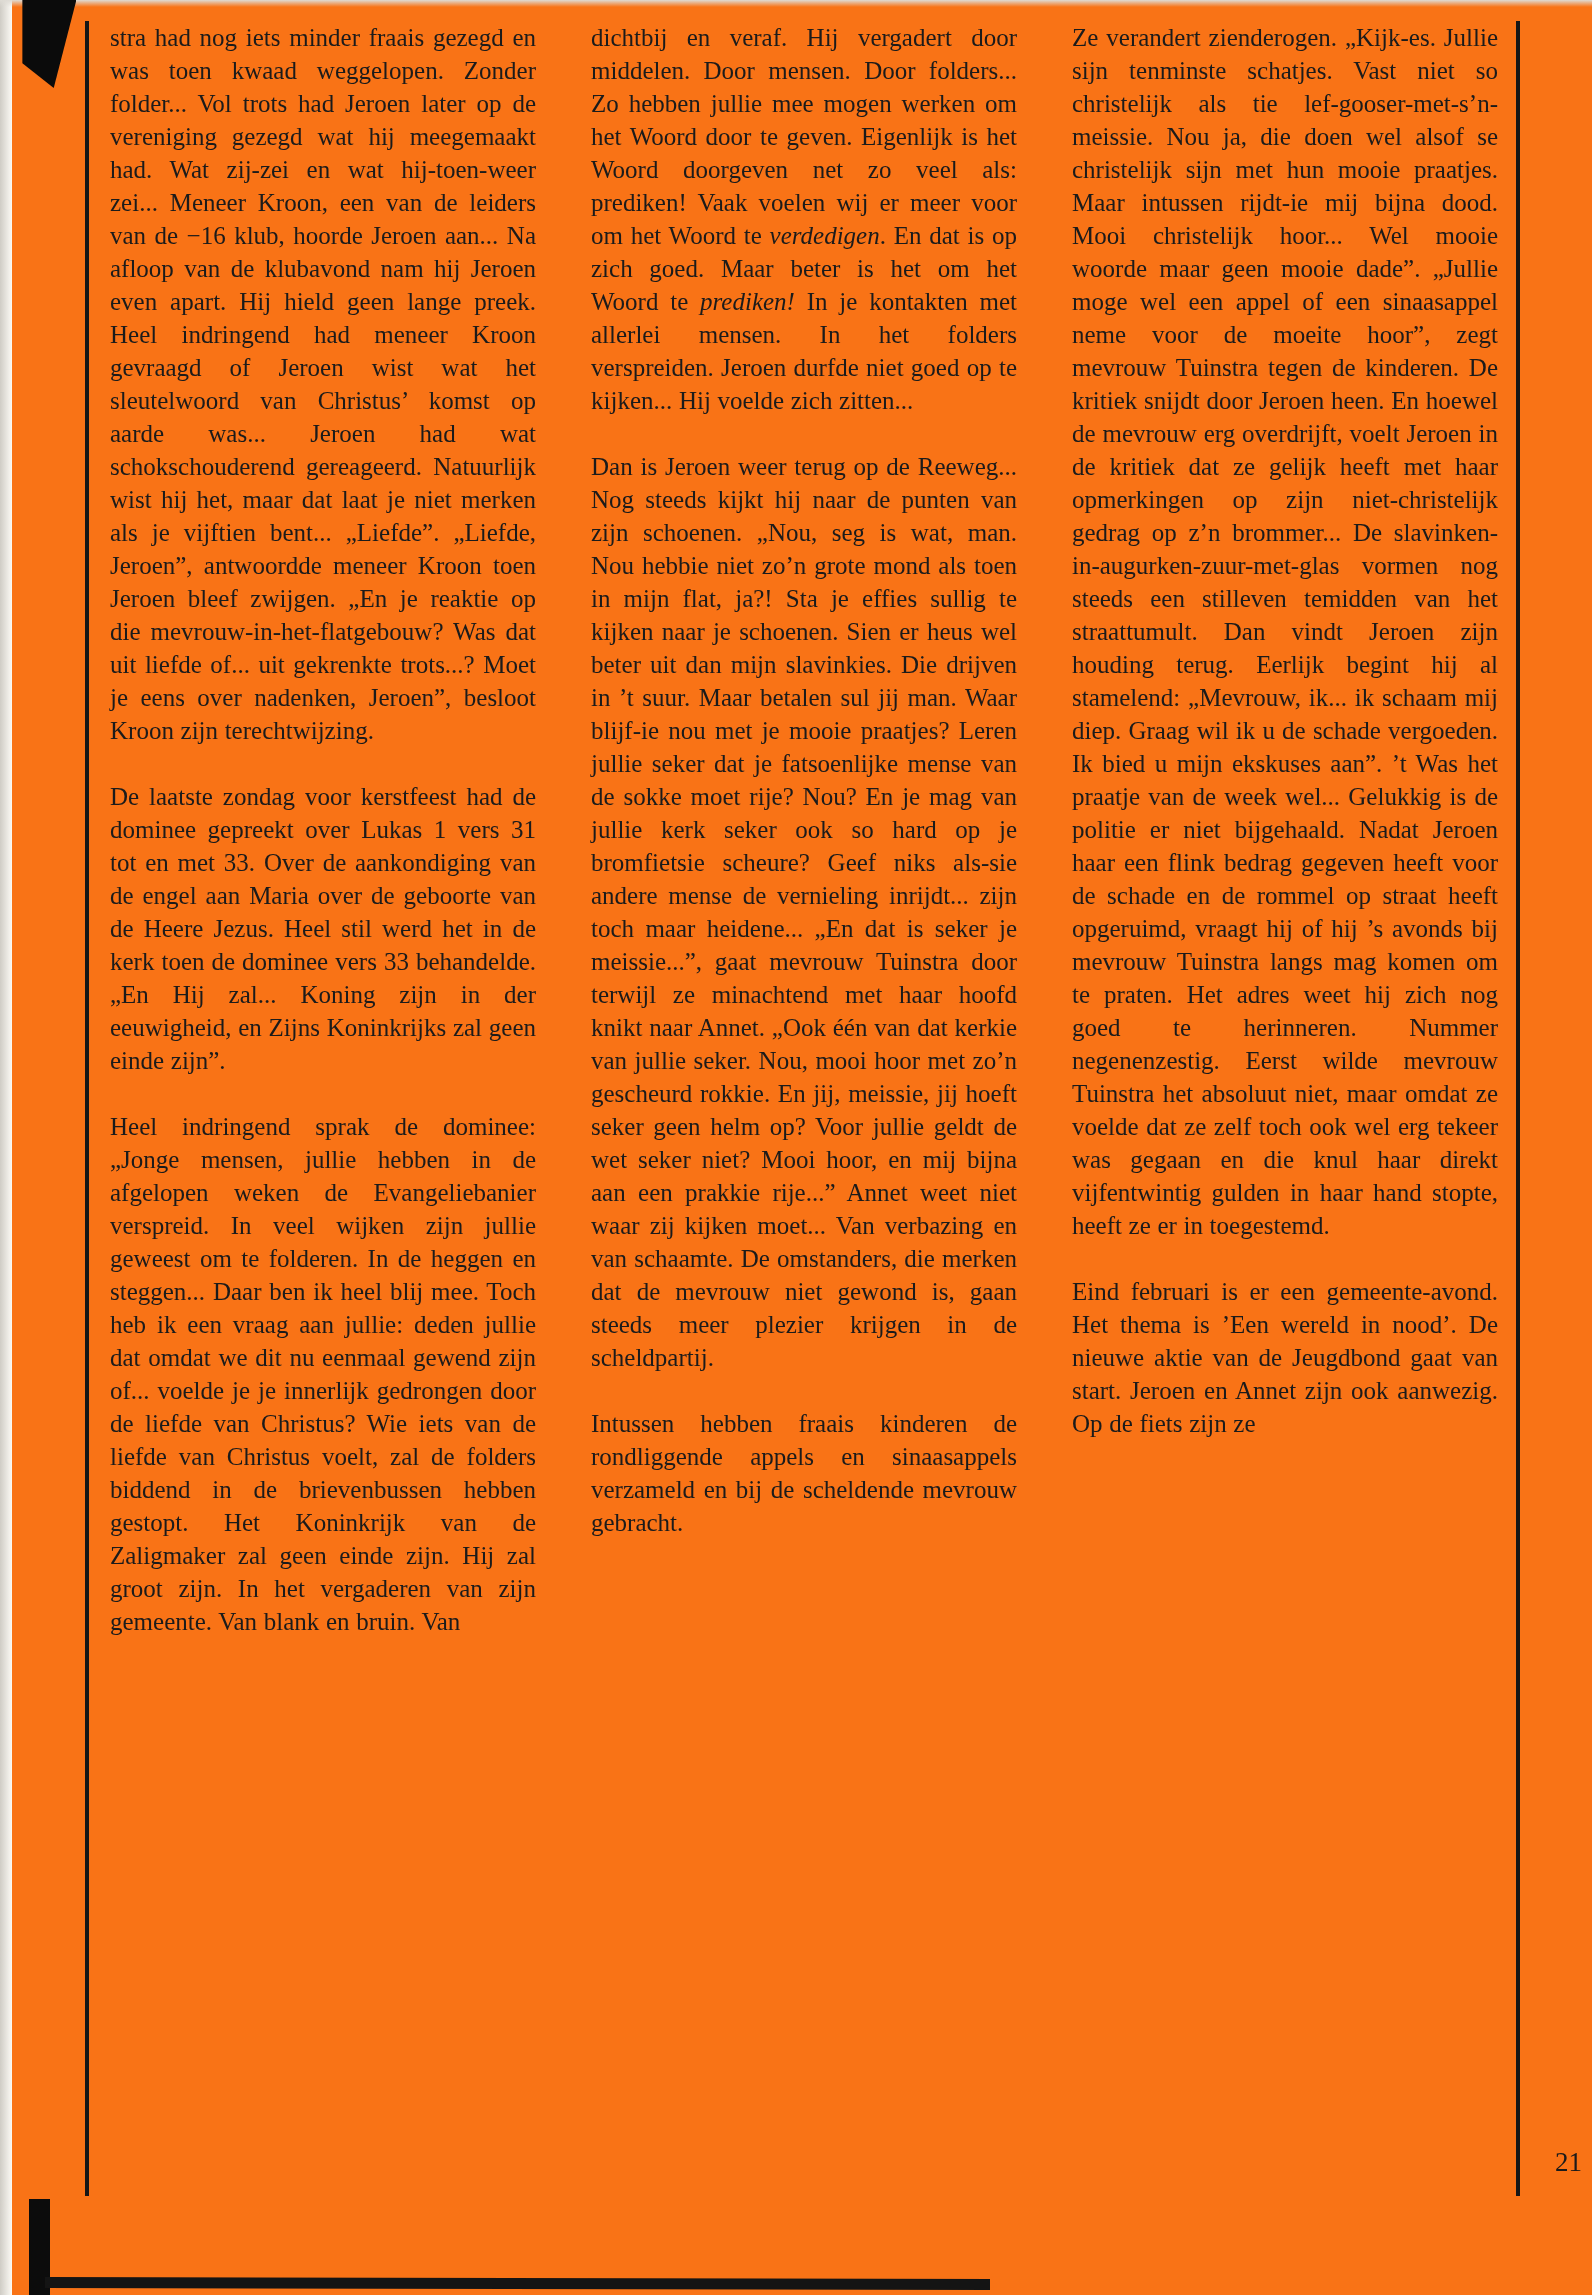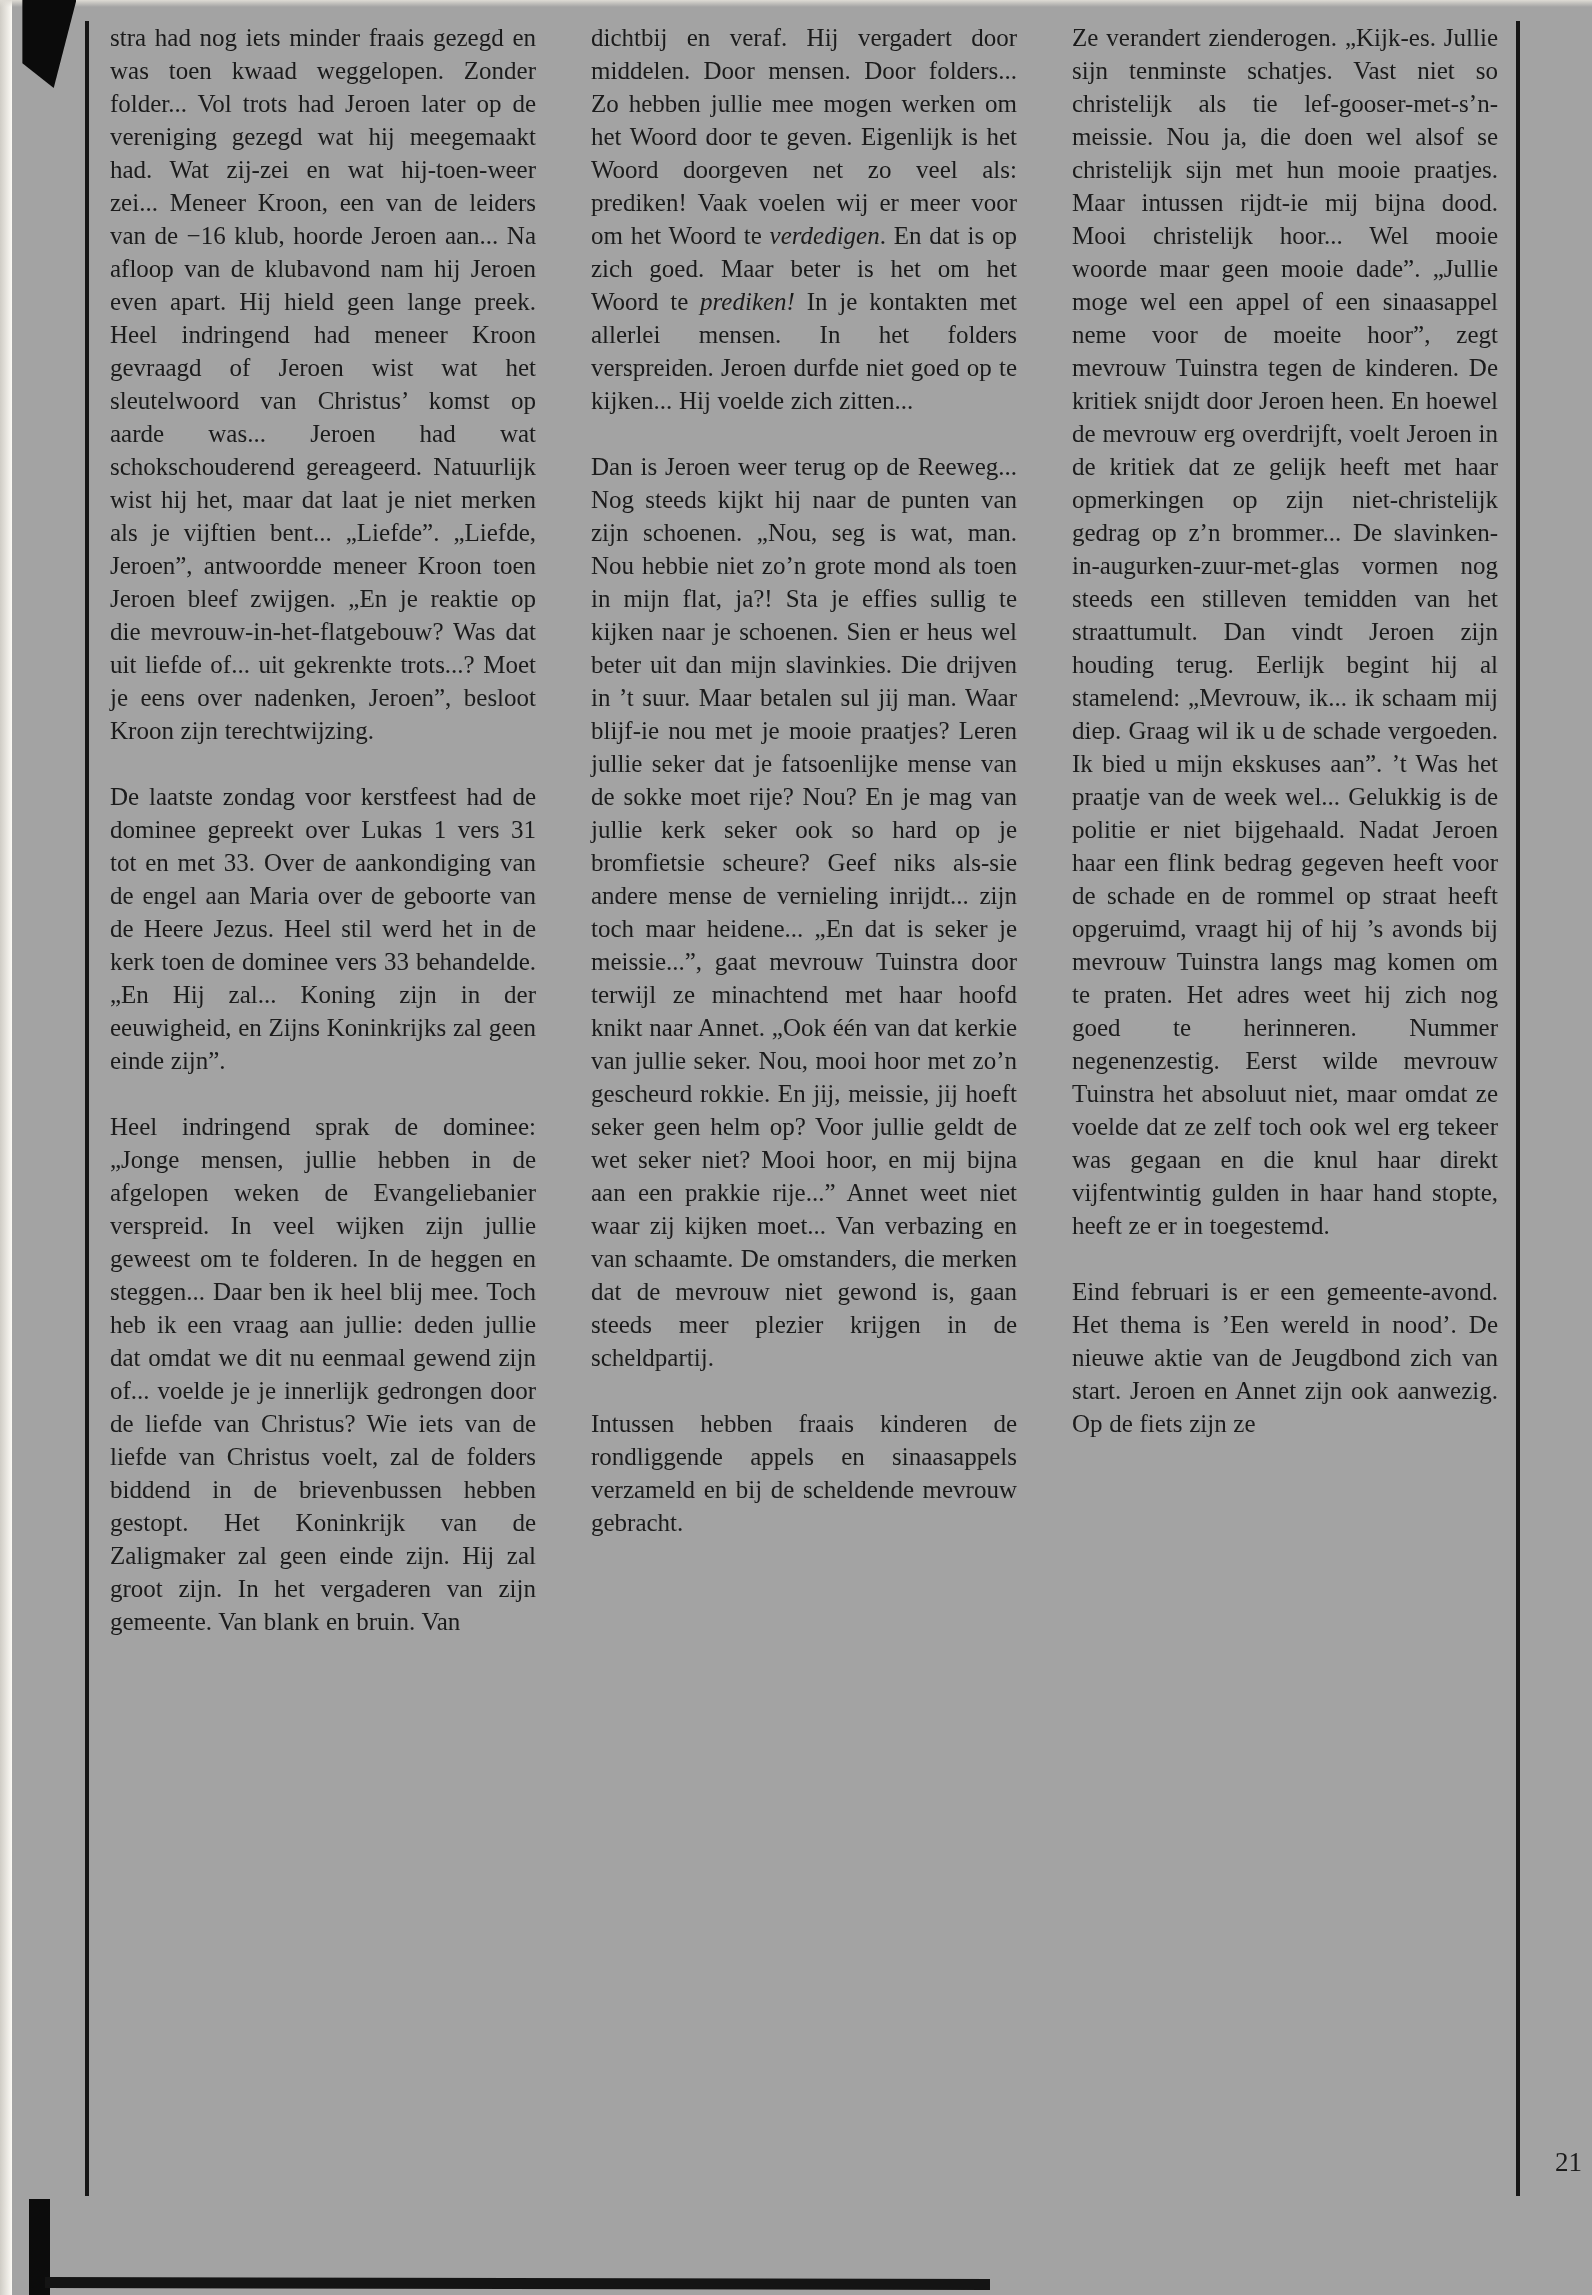--- a/index.html
+++ b/index.html
@@ -4,21 +4,21 @@
 <style>
   html, body {
     margin: 0;
     padding: 0;
     background: #e9e7e1;
   }
   .page {
     position: relative;
     width: 1592px;
     height: 2295px;
-    background: #a3a3a3;
+    background: #f97316;
     overflow: hidden;
     font-family: "Liberation Serif", serif;
     color: #1b1b1b;
   }
   
   .edge-left-shade {
     position: absolute;
     left: 0; top: 0;
     width: 12px; height: 2295px;
     background: linear-gradient(to right, #cfccc5, #fcfaf5);
@@ -110,20 +110,20 @@
         <p>De laatste zondag voor kerstfeest had de dominee gepreekt over Lukas 1 vers 31 tot en met 33. Over de aankondiging van de engel aan Maria over de geboorte van de Heere Jezus. Heel stil werd het in de kerk toen de dominee vers 33 behandelde. „En Hij zal... Koning zijn in der eeuwigheid, en Zijns Koninkrijks zal geen einde zijn”.</p>
         <p>Heel indringend sprak de dominee: „Jonge mensen, jullie hebben in de afgelopen weken de Evangeliebanier verspreid. In veel wijken zijn jullie geweest om te folderen. In de heggen en steggen... Daar ben ik heel blij mee. Toch heb ik een vraag aan jullie: deden jullie dat omdat we dit nu eenmaal gewend zijn of... voelde je je innerlijk gedrongen door de liefde van Christus? Wie iets van de liefde van Christus voelt, zal de folders biddend in de brievenbussen hebben gestopt. Het Koninkrijk van de Zaligmaker zal geen einde zijn. Hij zal groot zijn. In het vergaderen van zijn gemeente. Van blank en bruin. Van</p>
       </div>
     <div class="column">
         <p>dichtbij en veraf. Hij vergadert door middelen. Door mensen. Door folders... Zo hebben jullie mee mogen werken om het Woord door te geven. Eigenlijk is het Woord doorgeven net zo veel als: prediken! Vaak voelen wij er meer voor om het Woord te <i>verdedigen</i>. En dat is op zich goed. Maar beter is het om het Woord te <i>prediken!</i> In je kontakten met allerlei mensen. In het folders verspreiden. Jeroen durfde niet goed op te kijken... Hij voelde zich zitten...</p>
         <p>Dan is Jeroen weer terug op de Reeweg... Nog steeds kijkt hij naar de punten van zijn schoenen. „Nou, seg is wat, man. Nou hebbie niet zo’n grote mond als toen in mijn flat, ja?! Sta je effies sullig te kijken naar je schoenen. Sien er heus wel beter uit dan mijn slavinkies. Die drijven in ’t suur. Maar betalen sul jij man. Waar blijf-ie nou met je mooie praatjes? Leren jullie seker dat je fatsoenlijke mense van de sokke moet rije? Nou? En je mag van jullie kerk seker ook so hard op je bromfietsie scheure? Geef niks als-sie andere mense de vernieling inrijdt... zijn toch maar heidene... „En dat is seker je meissie...”, gaat mevrouw Tuinstra door terwijl ze minachtend met haar hoofd knikt naar Annet. „Ook één van dat kerkie van jullie seker. Nou, mooi hoor met zo’n gescheurd rokkie. En jij, meissie, jij hoeft seker geen helm op? Voor jullie geldt de wet seker niet? Mooi hoor, en mij bijna aan een prakkie rije...” Annet weet niet waar zij kijken moet... Van verbazing en van schaamte. De omstanders, die merken dat de mevrouw niet gewond is, gaan steeds meer plezier krijgen in de scheldpartij.</p>
         <p>Intussen hebben fraais kinderen de rondliggende appels en sinaasappels verzameld en bij de scheldende mevrouw gebracht.</p>
       </div>
     <div class="column">
         <p>Ze verandert zienderogen. „Kijk-es. Jullie sijn tenminste schatjes. Vast niet so christelijk als tie lef-gooser-met-s’n-meissie. Nou ja, die doen wel alsof se christelijk sijn met hun mooie praatjes. Maar intussen rijdt-ie mij bijna dood. Mooi christelijk hoor... Wel mooie woorde maar geen mooie dade”. „Jullie moge wel een appel of een sinaasappel neme voor de moeite hoor”, zegt mevrouw Tuinstra tegen de kinderen. De kritiek snijdt door Jeroen heen. En hoewel de mevrouw erg overdrijft, voelt Jeroen in de kritiek dat ze gelijk heeft met haar opmerkingen op zijn niet-christelijk gedrag op z’n brommer... De slavinken-in-augurken-zuur-met-glas vormen nog steeds een stilleven temidden van het straattumult. Dan vindt Jeroen zijn houding terug. Eerlijk begint hij al stamelend: „Mevrouw, ik... ik schaam mij diep. Graag wil ik u de schade vergoeden. Ik bied u mijn ekskuses aan”. ’t Was het praatje van de week wel... Gelukkig is de politie er niet bijgehaald. Nadat Jeroen haar een flink bedrag gegeven heeft voor de schade en de rommel op straat heeft opgeruimd, vraagt hij of hij ’s avonds bij mevrouw Tuinstra langs mag komen om te praten. Het adres weet hij zich nog goed te herinneren. Nummer negenenzestig. Eerst wilde mevrouw Tuinstra het absoluut niet, maar omdat ze voelde dat ze zelf toch ook wel erg tekeer was gegaan en die knul haar direkt vijfentwintig gulden in haar hand stopte, heeft ze er in toegestemd.</p>
-        <p>Eind februari is er een gemeente-avond. Het thema is ’Een wereld in nood’. De nieuwe aktie van de Jeugdbond zich van start. Jeroen en Annet zijn ook aanwezig. Op de fiets zijn ze</p>
+        <p>Eind februari is er een gemeente-avond. Het thema is ’Een wereld in nood’. De nieuwe aktie van de Jeugdbond gaat van start. Jeroen en Annet zijn ook aanwezig. Op de fiets zijn ze</p>
       </div>
   </div>
 
   <div class="page-number">21</div>
 
 </div>
 
 
 </body></html>

